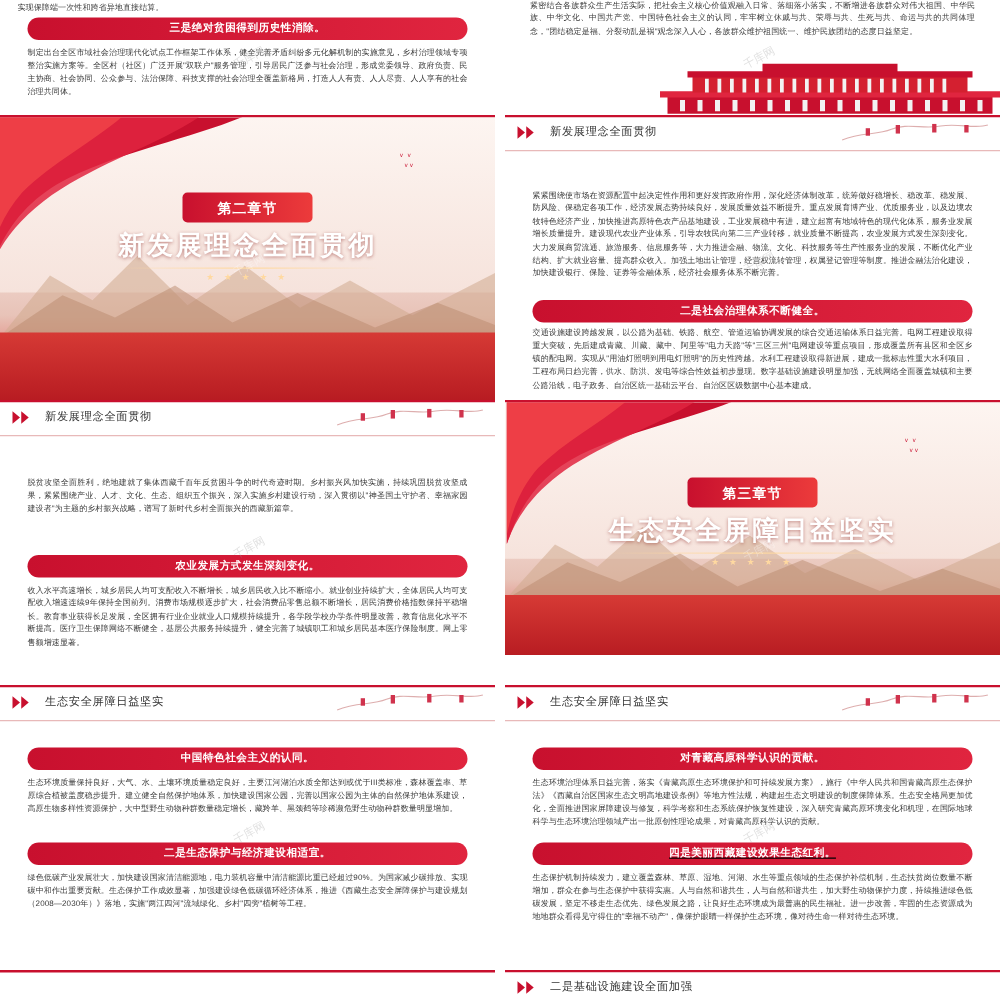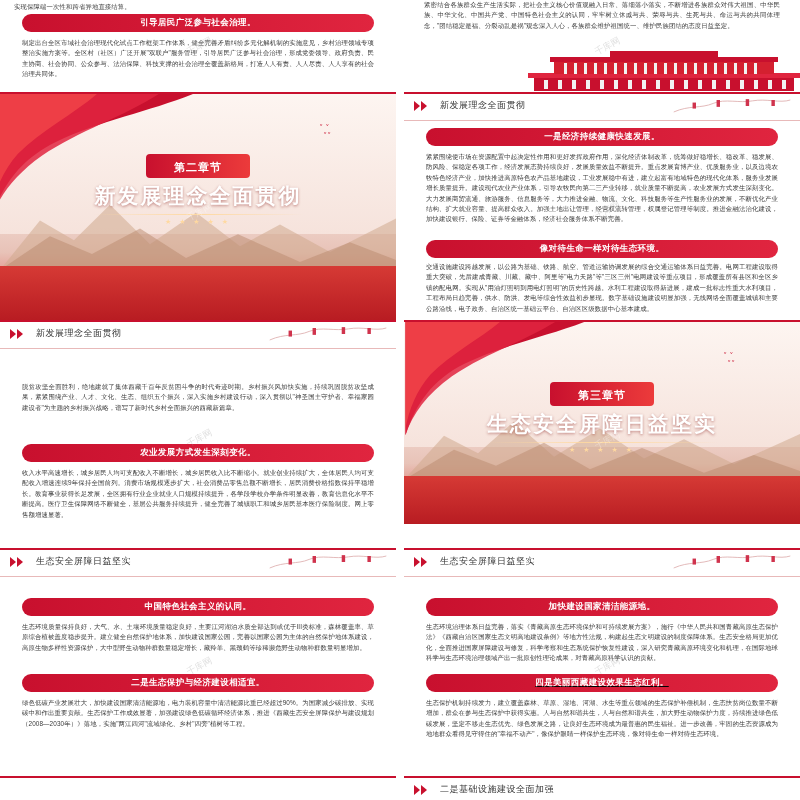--- a/index.html
+++ b/index.html
@@ -30,21 +30,21 @@
   .wm2{position:absolute;color:rgba(255,255,255,.33);font-size:9px;transform:rotate(-28deg);white-space:nowrap;pointer-events:none;}
   .bldg{position:absolute;}
   .hr-red{position:absolute;background:#c8102e;}
 </style>
 </head>
 <body>
 
 <div class="page" style="left:0;top:0;width:396px;height:92px;">
   <div class="body-txt" style="left:14px;top:2px;width:360px;">实现保障端一次性和跨省异地直接结算。</div>
   <div class="redbar" style="left:22px;right:22px;top:14px;">
-    <span>引导居民广泛参与社会治理。</span>
+    <span>三是绝对贫困得到历史性消除。</span>
   </div>
   <div class="body-txt" style="left:22px;top:38px;width:352px;">制定出台全区市域社会治理现代化试点工作框架工作体系，健全完善矛盾纠纷多元化解机制的实施意见，乡村治理领域专项整治实施方案等。全区村（社区）广泛开展"双联户"服务管理，引导居民广泛参与社会治理，形成党委领导、政府负责、民主协商、社会协同、公众参与、法治保障、科技支撑的社会治理全覆盖新格局，打造人人有责、人人尽责、人人享有的社会治理共同体。</div>
   <div class="watermark" style="left:186px;top:40px;">千库网</div>
 </div>
 <div class="hr-red" style="left:0;top:92px;width:396px;height:2px;"></div>
 
 <div class="page" style="left:404px;top:0;width:396px;height:92px;">
   <div class="body-txt" style="left:20px;top:0px;width:356px;">紧密结合各族群众生产生活实际，把社会主义核心价值观融入日常、落细落小落实，不断增进各族群众对伟大祖国、中华民族、中华文化、中国共产党、中国特色社会主义的认同，牢牢树立休戚与共、荣辱与共、生死与共、命运与共的共同体理念，"团结稳定是福、分裂动乱是祸"观念深入人心，各族群众维护祖国统一、维护民族团结的态度日益坚定。</div>
   <svg class="bldg" viewBox="0 0 300 40" style="left:110px;top:50px;width:300px;height:42px;">
     <rect x="20" y="26" width="260" height="14" fill="#c8102e"></rect>
@@ -130,26 +130,23 @@
     <svg class="deco" viewBox="0 0 140 22">
       <path d="M2,18 C20,10 34,14 48,8 C62,2 78,8 94,5 C110,2 126,8 138,4" stroke="#d8a0a0" fill="none" stroke-width="1"></path>
       <g fill="#c8102e">
           <rect x="24" y="7" width="4" height="7"></rect>
           <rect x="52" y="4" width="4" height="8"></rect>
           <rect x="86" y="3" width="4" height="8"></rect>
           <rect x="116" y="4" width="4" height="7"></rect>
         </g>
     </svg>
   </div>
-  <div class="redbar" style="left:22px;right:22px;top:34px;">
-    <span>一是经济持续健康快速发展。</span>
-  </div>
   <div class="body-txt" style="left:22px;top:58px;width:352px;">紧紧围绕使市场在资源配置中起决定性作用和更好发挥政府作用，深化经济体制改革，统筹做好稳增长、稳改革、稳发展、防风险、保稳定各项工作，经济发展态势持续良好，发展质量效益不断提升。重点发展育博产业、优质服务业，以及边境农牧特色经济产业，加快推进高原特色农产品基地建设，工业发展稳中有进，建立起富有地域特色的现代化体系，服务业发展增长质量提升。建设现代农业产业体系，引导农牧民向第二三产业转移，就业质量不断提高，农业发展方式发生深刻变化。大力发展商贸流通、旅游服务、信息服务等，大力推进金融、物流、文化、科技服务等生产性服务业的发展，不断优化产业结构、扩大就业容量、提高群众收入。加强土地出让管理，经营权流转管理，权属登记管理等制度。推进金融法治化建设，加快建设银行、保险、证券等金融体系，经济社会服务体系不断完善。</div>
   <div class="redbar" style="left:22px;right:22px;top:146px;">
-    <span>像对待生命一样对待生态环境。</span>
+    <span>二是社会治理体系不断健全。</span>
   </div>
   <div class="body-txt" style="left:22px;top:168px;width:352px;">交通设施建设跨越发展，以公路为基础、铁路、航空、管道运输协调发展的综合交通运输体系日益完善。电网工程建设取得重大突破，先后建成青藏、川藏、藏中、阿里等"电力天路"等"三区三州"电网建设等重点项目，形成覆盖所有县区和全区乡镇的配电网。实现从"用油灯照明到用电灯照明"的历史性跨越。水利工程建设取得新进展，建成一批标志性重大水利项目，工程布局日趋完善，供水、防洪、发电等综合性效益初步显现。数字基础设施建设明显加强，无线网络全面覆盖城镇和主要公路沿线，电子政务、自治区统一基础云平台、自治区区级数据中心基本建成。</div>
   <div class="watermark" style="left:190px;top:110px;">千库网</div>
 </div>
 <div class="hr-red" style="left:404px;top:320px;width:396px;height:2px;"></div>
 
 <div class="page" style="left:0;top:322px;width:396px;height:226px;">
   <div class="hdr">
     <div class="arrows">
         <i></i>
@@ -238,21 +235,21 @@
       <path d="M2,18 C20,10 34,14 48,8 C62,2 78,8 94,5 C110,2 126,8 138,4" stroke="#d8a0a0" fill="none" stroke-width="1"></path>
       <g fill="#c8102e">
           <rect x="24" y="7" width="4" height="7"></rect>
           <rect x="52" y="4" width="4" height="8"></rect>
           <rect x="86" y="3" width="4" height="8"></rect>
           <rect x="116" y="4" width="4" height="7"></rect>
         </g>
     </svg>
   </div>
   <div class="redbar" style="left:22px;right:22px;top:48px;">
-    <span>加快建设国家清洁能源地。</span>
+    <span>对青藏高原科学认识的贡献。</span>
   </div>
   <div class="body-txt" style="left:22px;top:72px;width:352px;">生态环境治理体系日益完善，落实《青藏高原生态环境保护和可持续发展方案》，施行《中华人民共和国青藏高原生态保护法》《西藏自治区国家生态文明高地建设条例》等地方性法规，构建起生态文明建设的制度保障体系。生态安全格局更加优化，全面推进国家屏障建设与修复，科学考察和生态系统保护恢复性建设，深入研究青藏高原环境变化和机理，在国际地球科学与生态环境治理领域产出一批原创性理论成果，对青藏高原科学认识的贡献。</div>
   <div class="redbar" style="left:22px;right:22px;top:124px;text-decoration:underline;">
     <span>四是美丽西藏建设效果生态红利。</span>
   </div>
   <div class="body-txt" style="left:22px;top:148px;width:352px;">生态保护机制持续发力，建立覆盖森林、草原、湿地、河湖、水生等重点领域的生态保护补偿机制，生态扶贫岗位数量不断增加，群众在参与生态保护中获得实惠。人与自然和谐共生，人与自然和谐共生，加大野生动物保护力度，持续推进绿色低碳发展，坚定不移走生态优先、绿色发展之路，让良好生态环境成为最普惠的民生福祉。进一步改善，牢固的生态资源成为地地群众看得见守得住的"幸福不动产"，像保护眼睛一样保护生态环境，像对待生命一样对待生态环境。</div>
   <div class="watermark" style="left:190px;top:110px;">千库网</div>
 </div>
 <div class="hr-red" style="left:404px;top:776px;width:396px;height:2px;"></div>
 

